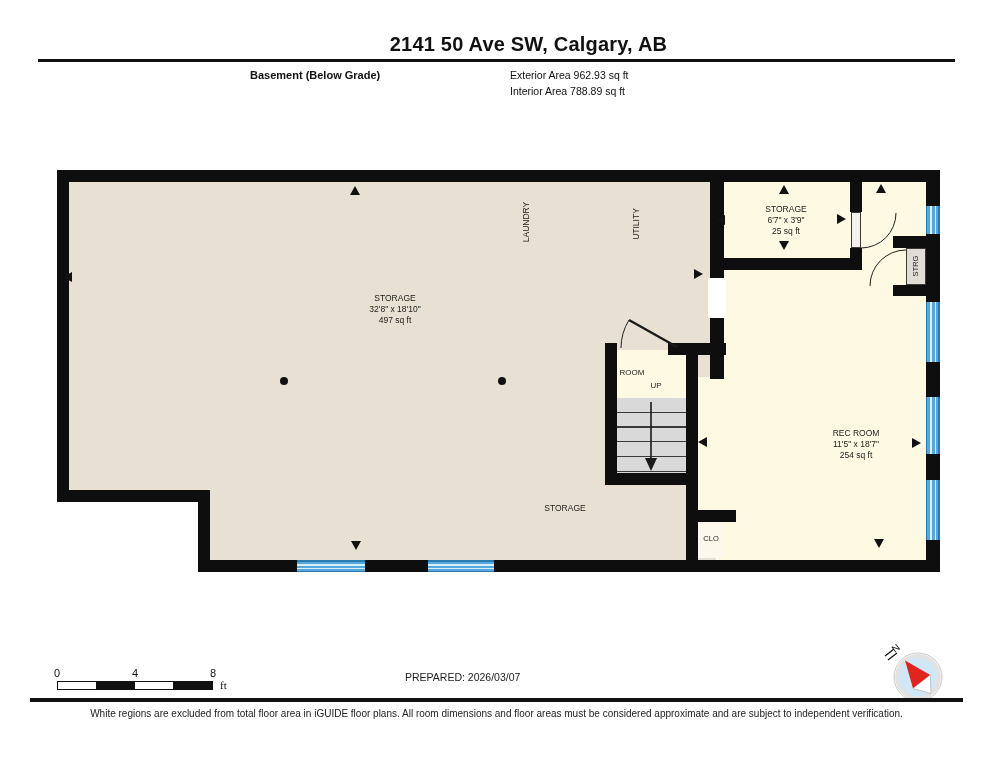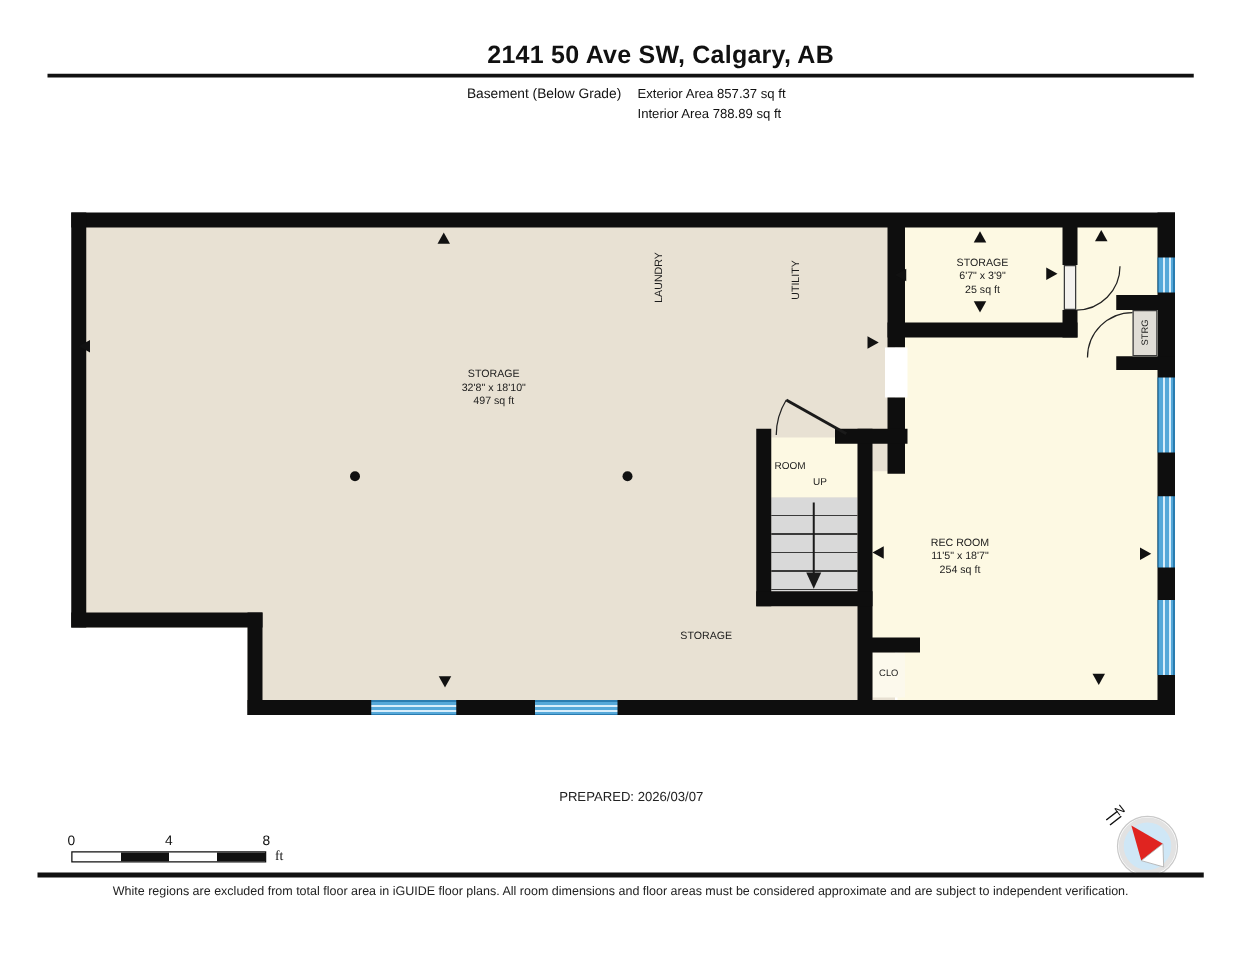--- a/index.html
+++ b/index.html
@@ -5,21 +5,21 @@
   html,body{margin:0;padding:0;background:#fff;}
   body{width:993px;height:768px;position:relative;font-family:"Liberation Sans",sans-serif;color:#111;overflow:hidden;}
   .abs{position:absolute;}
   .wall{position:absolute;background:#0e0e0e;}
   .fill{position:absolute;}
   .room-beige{background:#e8e1d3;}
   .room-cream{background:#fdf9e3;}
   .room-white{background:#ffffff;}
   .title{position:absolute;left:0;top:33px;width:100%;text-align:center;font-size:20px;font-weight:bold;letter-spacing:.2px;margin-left:32px;}
   .rule-top{position:absolute;left:38px;top:59px;width:917px;height:3px;background:#111;}
-  .floor-label{position:absolute;left:250px;top:69px;width:247px;text-align:right;font-size:11px;font-weight:normal;}
+  .floor-label{position:absolute;left:250px;top:69px;width:247px;font-size:11px;font-weight:bold;}
   .area-line1{position:absolute;left:510px;top:69px;font-size:10.5px;}
   .area-line2{position:absolute;left:510px;top:85px;font-size:10.5px;}
   .room-label{position:absolute;transform:translate(-50%,-50%);text-align:center;font-size:8.5px;line-height:1.3;white-space:nowrap;color:#1c1c1c;}
   .room-label .nm{display:block;}
   .rot{transform:translate(-50%,-50%) rotate(-90deg);}
   .tiny{font-size:7.5px;}
   .win-h{position:absolute;height:12px;background:linear-gradient(to bottom,#2a7cb0 0 1.5px,#55a8d9 1.5px 4px,#d8eefb 4px 5.5px,#55a8d9 5.5px 8px,#d8eefb 8px 9.5px,#55a8d9 9.5px 11px,#2a7cb0 11px 12px);}
   .win-v{position:absolute;width:14px;background:linear-gradient(to right,#2a7cb0 0 1.5px,#55a8d9 1.5px 4.5px,#d8eefb 4.5px 6px,#55a8d9 6px 9px,#d8eefb 9px 10.5px,#55a8d9 10.5px 12.5px,#2a7cb0 12.5px 14px);}
   .stairs{position:absolute;left:617px;top:398px;width:69px;height:75px;background:repeating-linear-gradient(to bottom,#d9d9d9 0 13.6px,#3a3a3a 13.6px 14.8px);}
   .hall-fill{position:absolute;left:617px;top:350px;width:69px;height:48px;background:#fdf9e3;}
@@ -27,32 +27,32 @@
   .slab-gray{background:#e0ddd6;}
   .dot{position:absolute;width:8px;height:8px;border-radius:50%;background:#111;}
   .tri{position:absolute;width:0;height:0;}
   .tri-up{border-left:5px solid transparent;border-right:5px solid transparent;border-bottom:9px solid #111;}
   .tri-down{border-left:5px solid transparent;border-right:5px solid transparent;border-top:9px solid #111;}
   .tri-left{border-top:5px solid transparent;border-bottom:5px solid transparent;border-right:9px solid #111;}
   .tri-right{border-top:5px solid transparent;border-bottom:5px solid transparent;border-left:9px solid #111;}
   .scale-num{position:absolute;top:667px;width:20px;text-align:center;font-size:11px;}
   .scale-bar{position:absolute;left:57px;top:681px;width:156px;height:9px;border:1px solid #111;box-sizing:border-box;background:linear-gradient(to right,#fff 0 25%,#111 25% 50%,#fff 50% 75%,#111 75% 100%);}
   .scale-unit{position:absolute;left:220px;top:679px;font-size:11px;font-family:Liberation Serif, serif;}
-  .prepared{position:absolute;left:405px;top:632px;width:200px;text-align:center;font-size:10.5px;color:#222;}
+  .prepared{position:absolute;left:405px;top:671px;width:200px;text-align:left;font-size:10.5px;color:#222;}
   .rule-bottom{position:absolute;left:30px;top:698px;width:933px;height:4px;background:#111;}
   .footer{position:absolute;left:0;top:708px;width:100%;text-align:center;font-size:10px;color:#222;}
   svg.overlay{position:absolute;left:0;top:0;pointer-events:none;}
 </style>
 </head>
 <body>
 
 <div class="title">2141 50 Ave SW, Calgary, AB</div>
 <div class="rule-top"></div>
 <div class="floor-label">Basement (Below Grade)</div>
-<div class="area-line1">Exterior Area 857.37 sq ft</div>
+<div class="area-line1">Exterior Area 962.93 sq ft</div>
 <div class="area-line2">Interior Area 788.89 sq ft</div>
 
 <div class="abs" style="left:0;top:0;width:993px;height:768px;">
 
   <div class="fill room-cream" style="left:718px;top:176px;width:216px;height:390px;"></div>
   <div class="fill room-beige" style="left:63px;top:176px;width:653px;height:390px;"></div>
   <div class="fill room-white" style="left:57px;top:502px;width:141px;height:75px;"></div>
   <div class="fill room-cream" style="left:698px;top:377px;width:28px;height:139px;"></div>
   <div class="hall-fill"></div>
   <div class="stairs"></div>
@@ -111,21 +111,21 @@
   </div>
   <div class="room-label rot" style="left:527px;top:222px;">LAUNDRY</div>
   <div class="room-label rot" style="left:637px;top:224px;">UTILITY</div>
   <div class="room-label" style="left:786px;top:221px;">
     <span class="nm">STORAGE</span>
     <span class="nm">6'7" x 3'9"</span>
     <span class="nm">25 sq ft</span>
   </div>
   <div class="room-label" style="left:632px;top:373px;font-size:8px;">ROOM</div>
   <div class="room-label" style="left:656px;top:386px;font-size:8px;">UP</div>
-  <div class="room-label" style="left:768px;top:445px;">
+  <div class="room-label" style="left:856px;top:445px;">
     <span class="nm">REC ROOM</span>
     <span class="nm">11'5" x 18'7"</span>
     <span class="nm">254 sq ft</span>
   </div>
   <div class="room-label" style="left:565px;top:509px;">STORAGE</div>
   <div class="room-label tiny" style="left:711px;top:539px;">CLO</div>
   <div class="room-label rot tiny" style="left:916px;top:266px;">STRG</div>
 
   <svg class="overlay" width="993" height="768" viewBox="0 0 993 768">
     <path d="M 861 248 A 35 35 0 0 0 896 213" fill="none" stroke="#222" stroke-width="1"></path>

